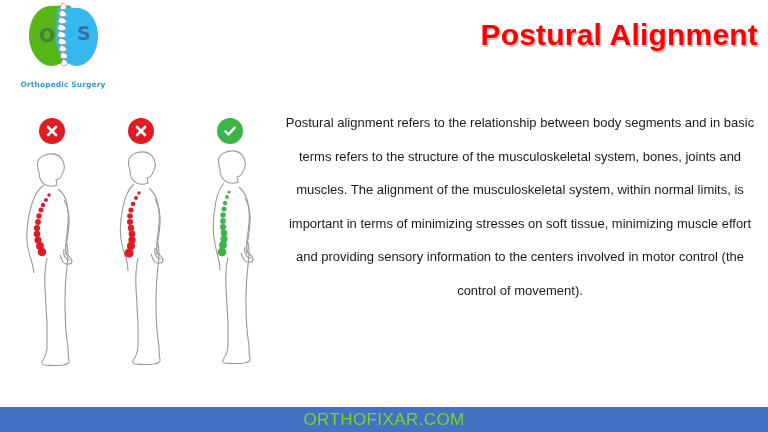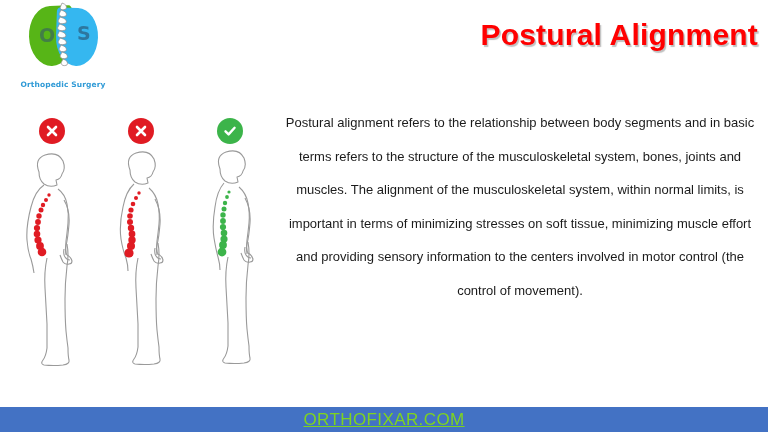--- a/index.html
+++ b/index.html
@@ -167,21 +167,20 @@
     background: #4372c4;
     display: flex;
     align-items: center;
     justify-content: center;
   }
   .footer-text {
     font-family: "Liberation Sans", sans-serif;
     font-size: 17px;
     color: #7ed321;
     letter-spacing: .4px;
-    text-decoration: underline;
   }
 </style>
 </head>
 <body>
 
 <div class="logo-block">
   <div class="logo-mark">
     <div class="logo-leaf-green"></div>
     <div class="logo-leaf-blue"></div>
     <span class="logo-letter o">O</span>

